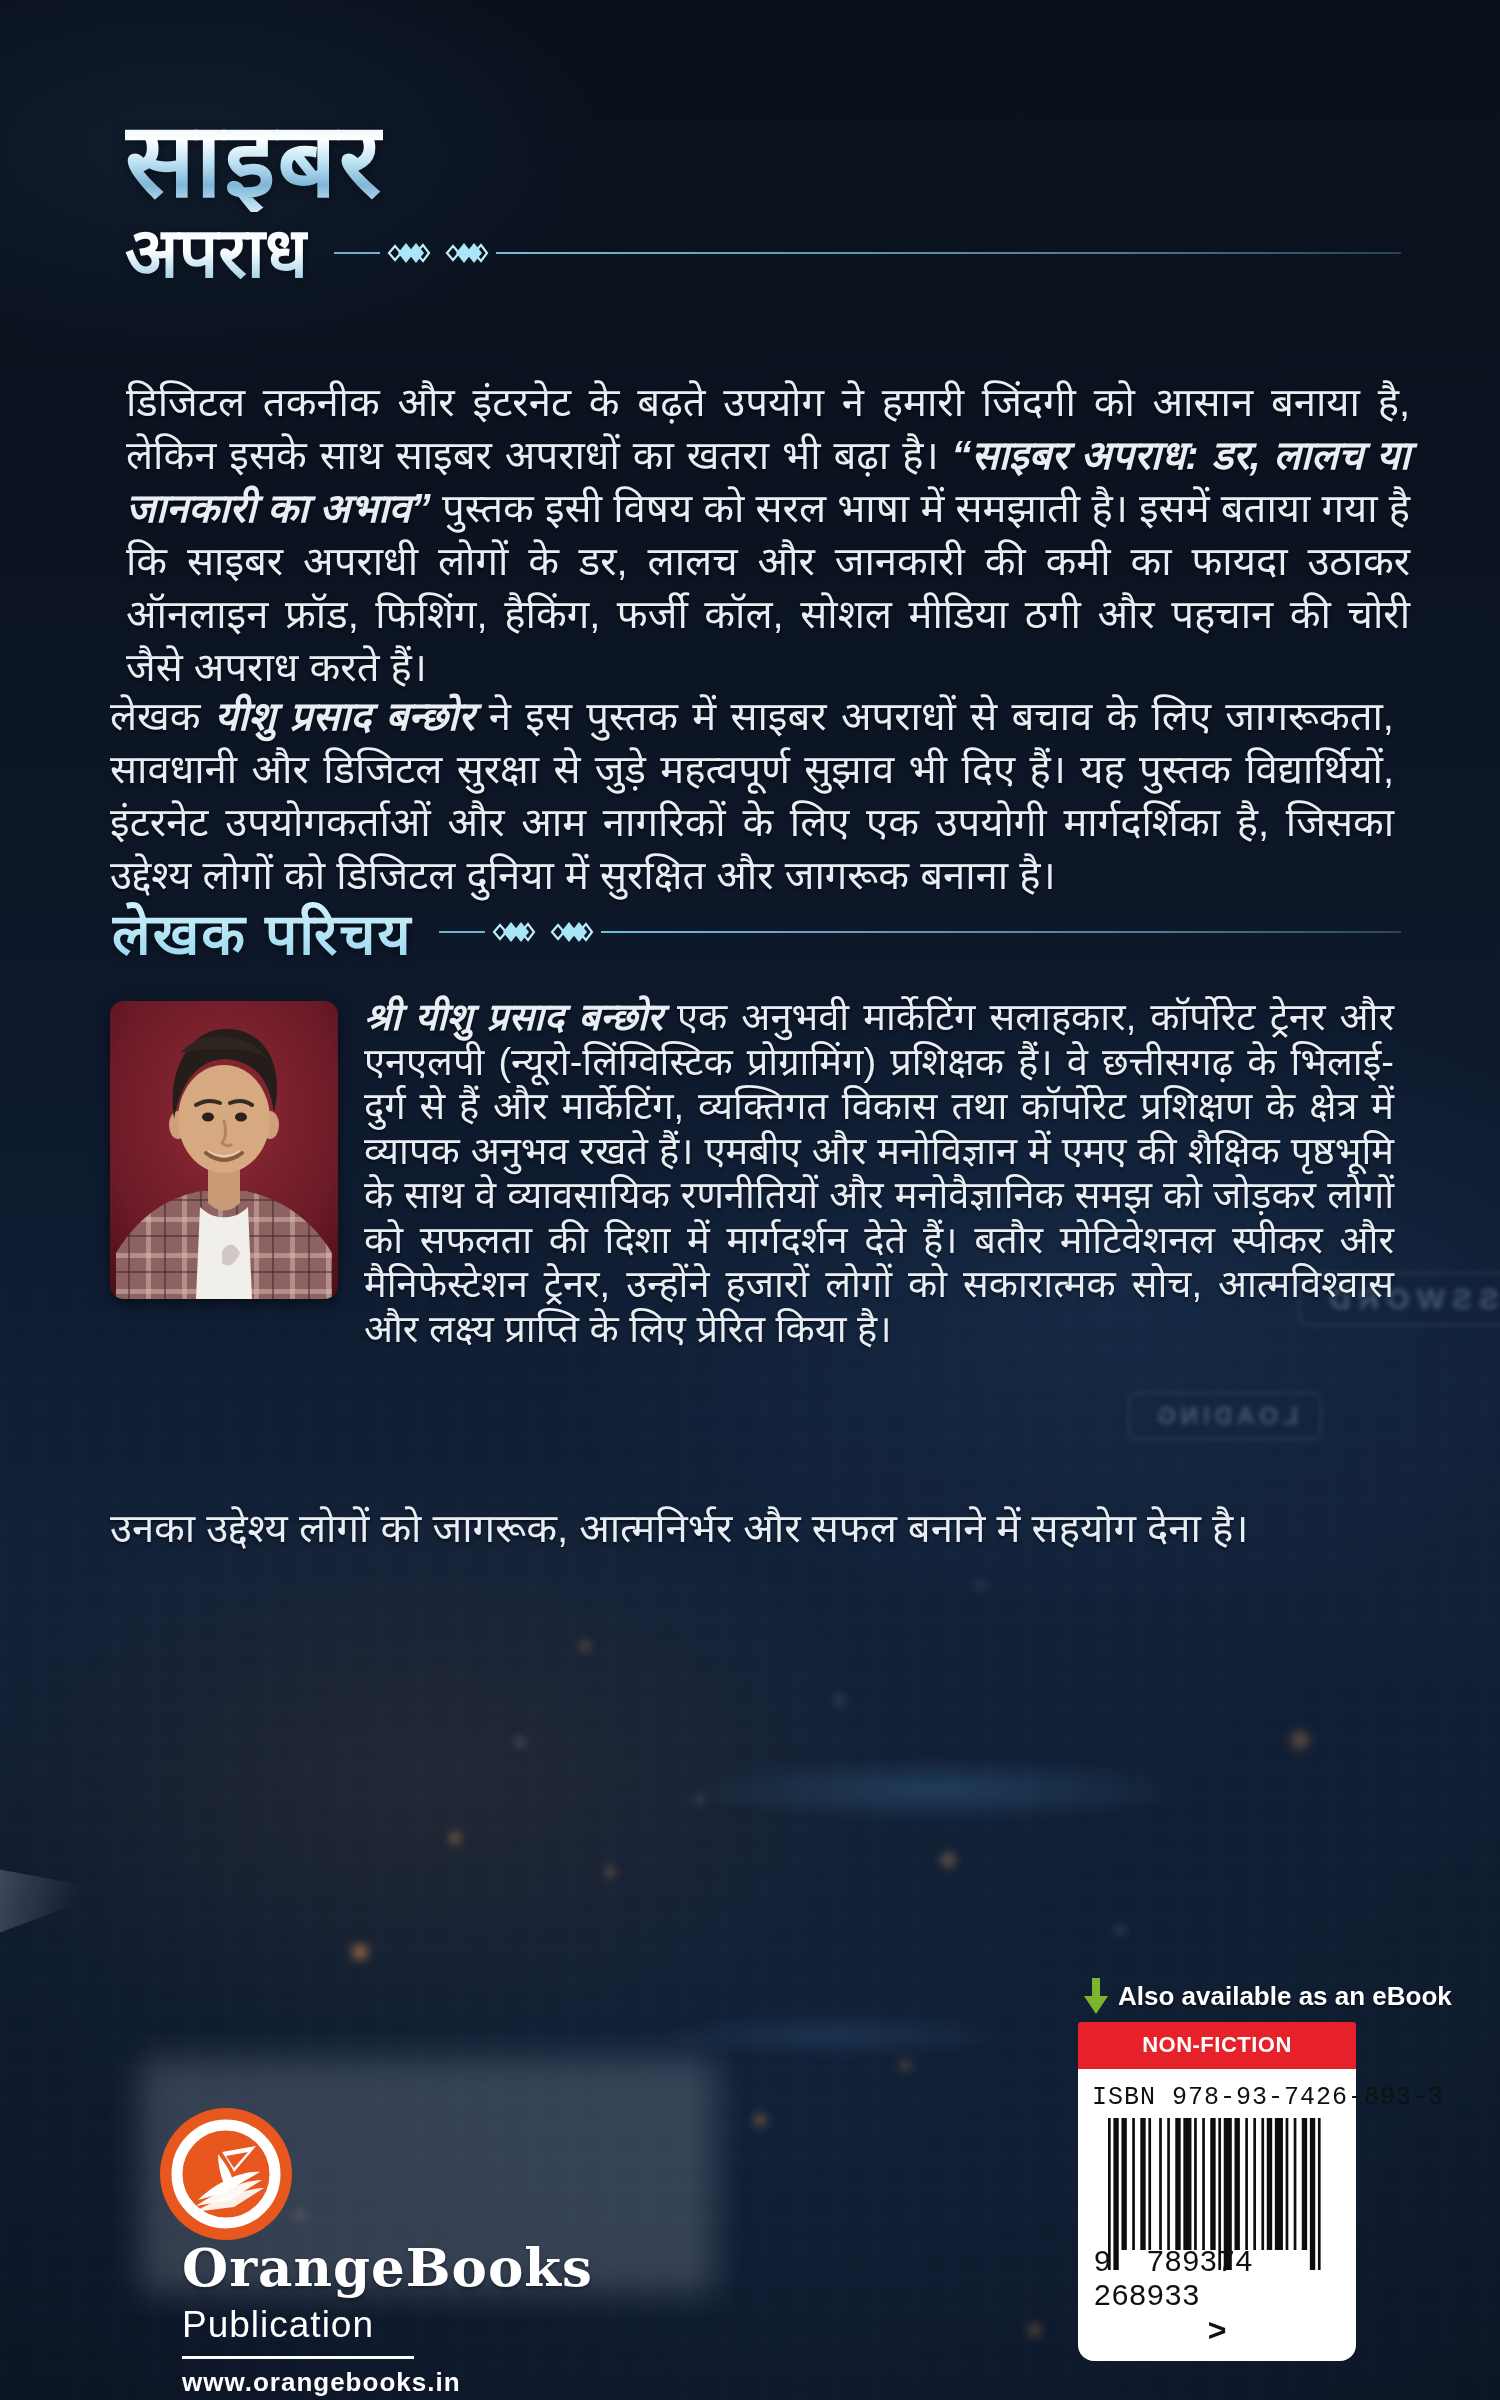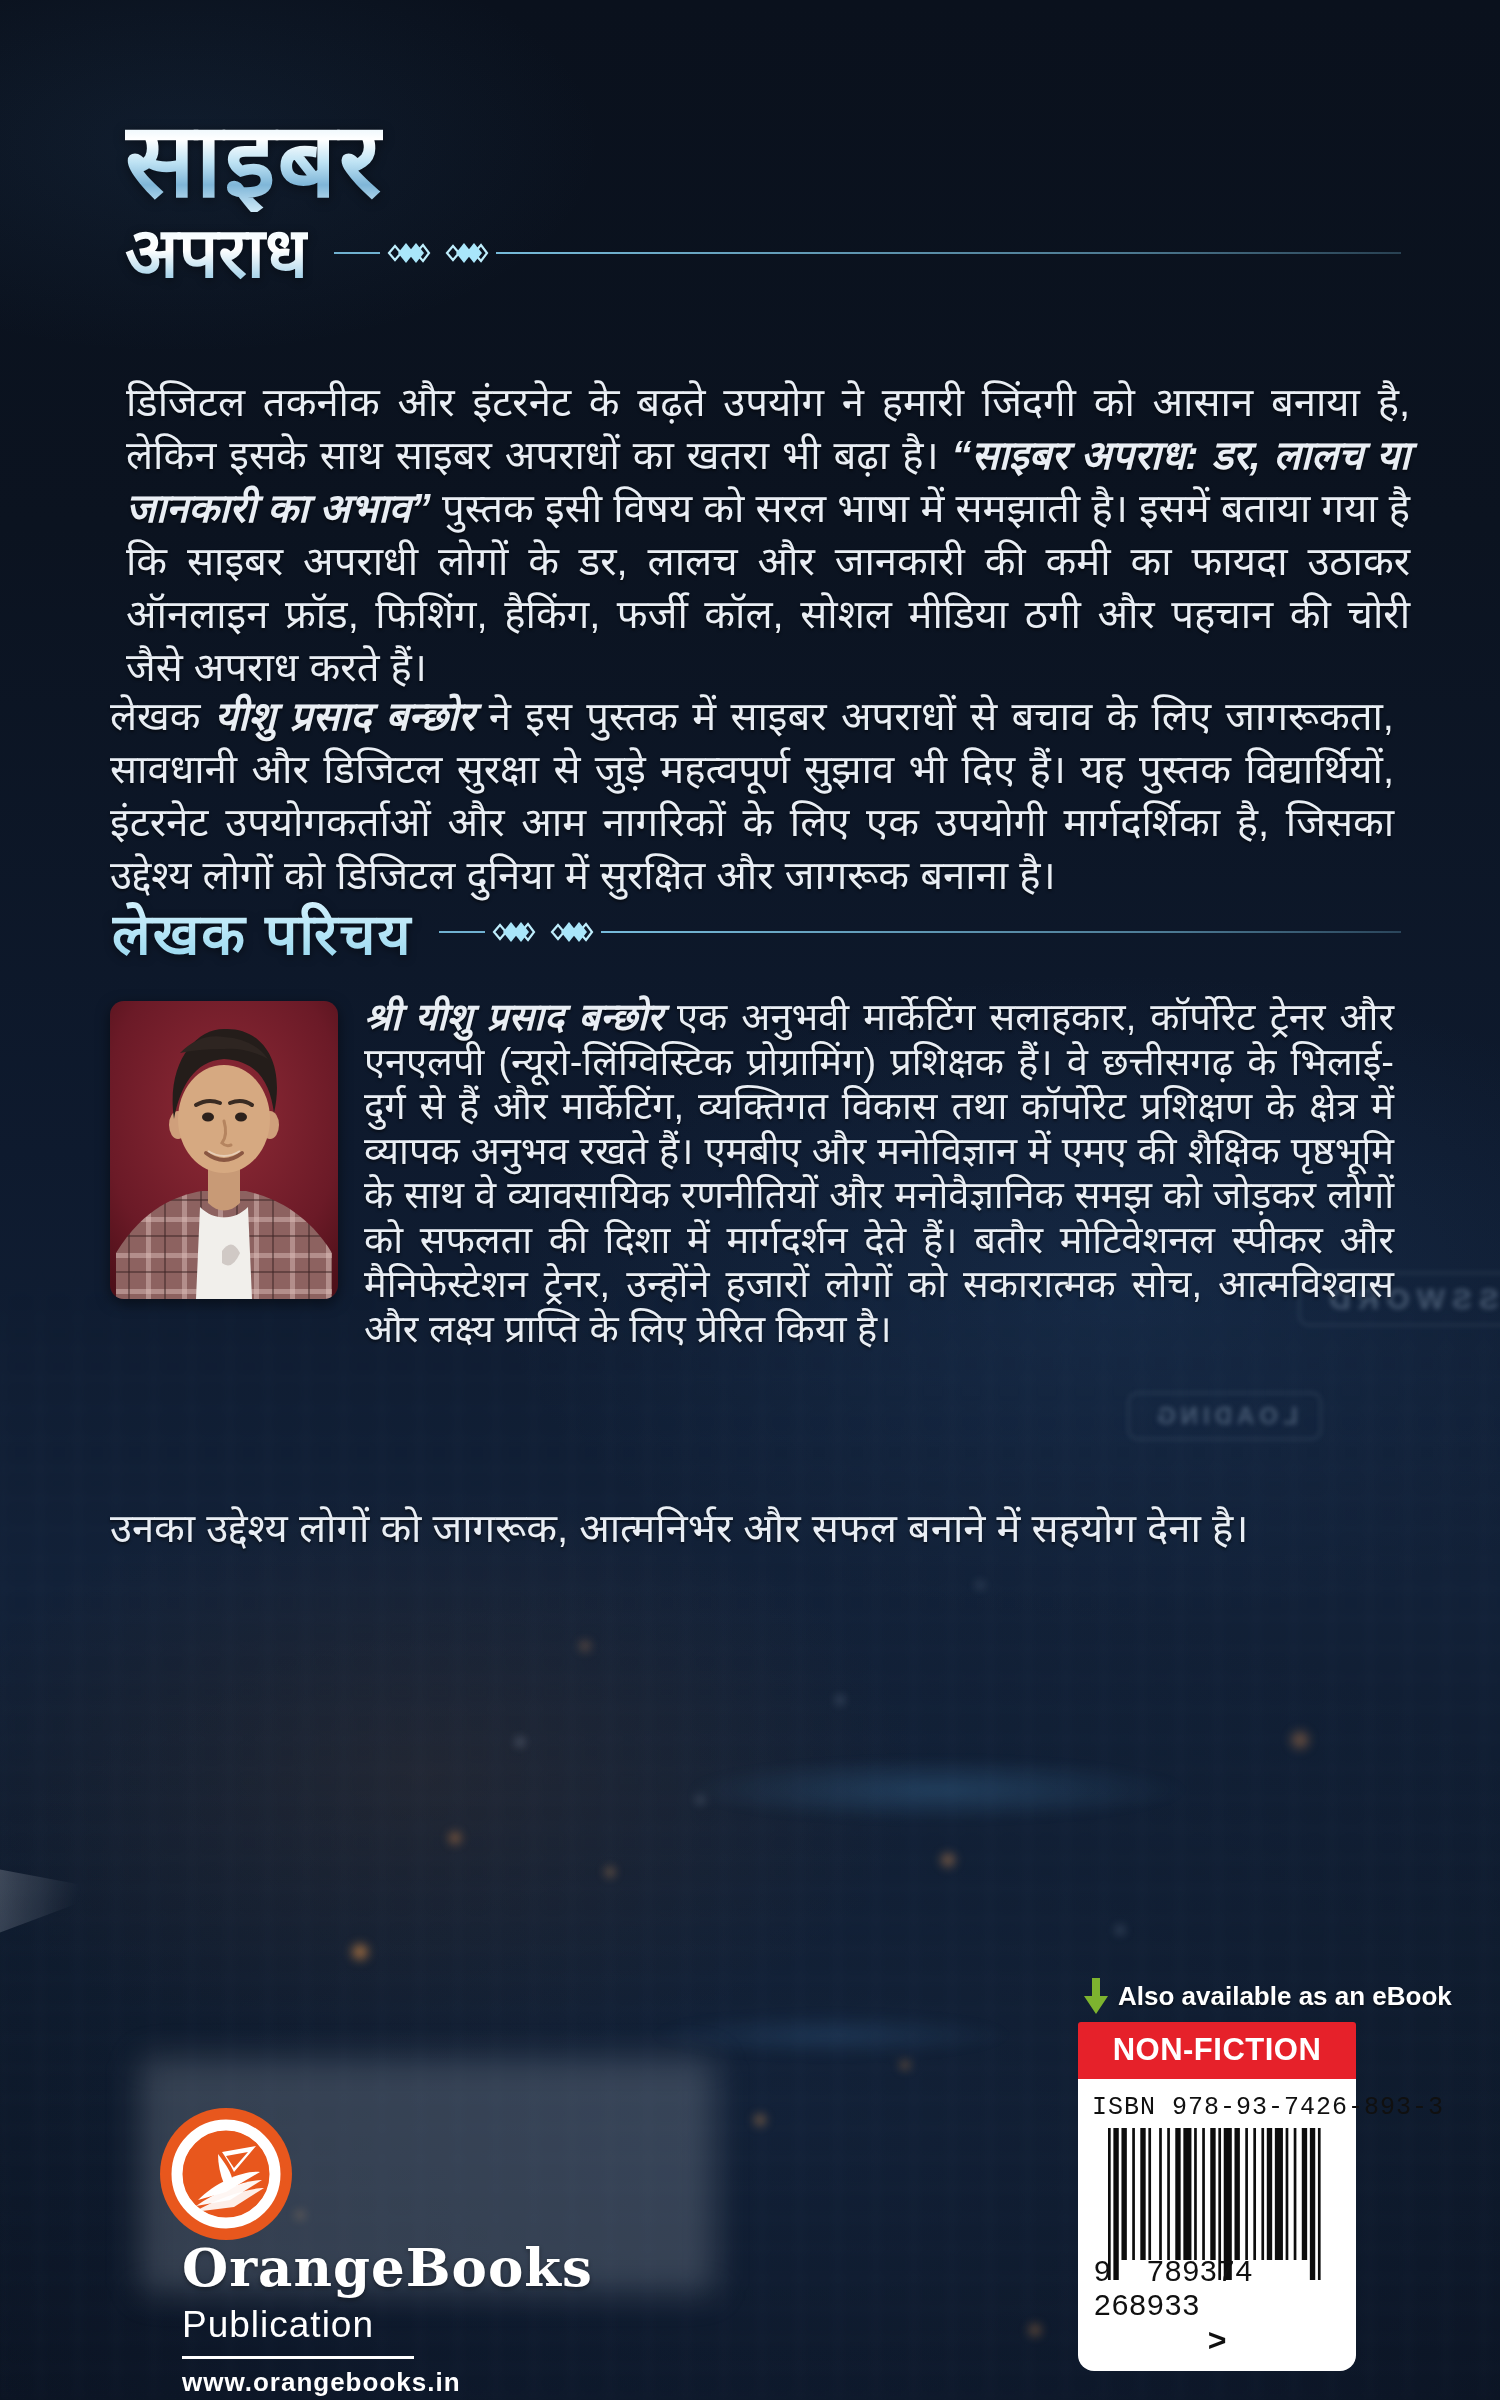--- a/index.html
+++ b/index.html
@@ -118,21 +118,21 @@
   .pub-rule{ width:232px; height:3px; background:#fff; margin:10px 0 8px; }
   .pub-site{ font-size:26px; font-weight:700; letter-spacing:1px; }
 
   
   .retail{ position:absolute; left:1078px; top:1978px; width:278px; }
   .ebook-row{ display:flex; align-items:center; margin-bottom:8px; }
   .ebook-arrow{ width:24px; height:36px; flex:none; margin:0 10px 0 6px; }
   .ebook-text{ font-size:26px; font-weight:700; color:#fff; text-shadow:0 2px 3px rgba(0,0,0,.6); white-space:nowrap; }
   .category-band{
     background:#e6212a; color:#fff; text-align:center;
-    font-size:31px; font-weight:700; letter-spacing:.5px;
+    font-size:22px; font-weight:700; letter-spacing:.5px;
     padding:10px 0 11px; border-radius:3px 3px 0 0;
   }
   .isbn-label{
     background:#fff; border-radius:0 0 16px 16px; padding:14px 14px 12px; color:#101010;
   }
   .isbn-text{ font-family:Liberation Mono, monospace; font-size:25px; text-align:center; letter-spacing:1px; white-space:nowrap; }
   .barcode{ display:block; margin:6px auto 0; }
   .digits-row{ display:flex; justify-content:space-between; align-items:center; padding:0 2px; margin-top:-34px; position:relative;flex-direction:column; }
   .digits{ font-size:30px; color:#101010; letter-spacing:1px; word-spacing:26px; background:transparent; }
   .digit-arrow{ font-size:32px; font-weight:700; color:#101010; }

